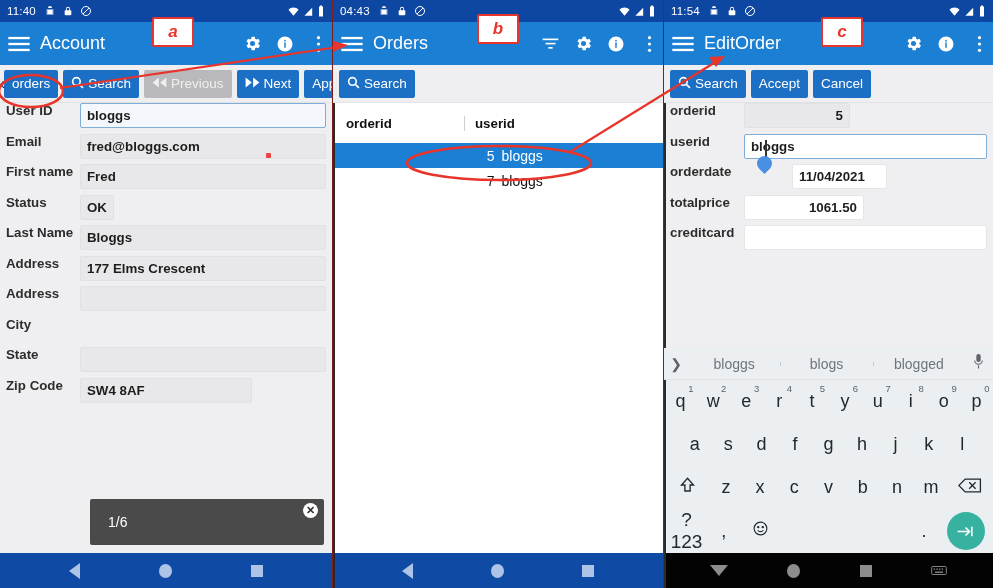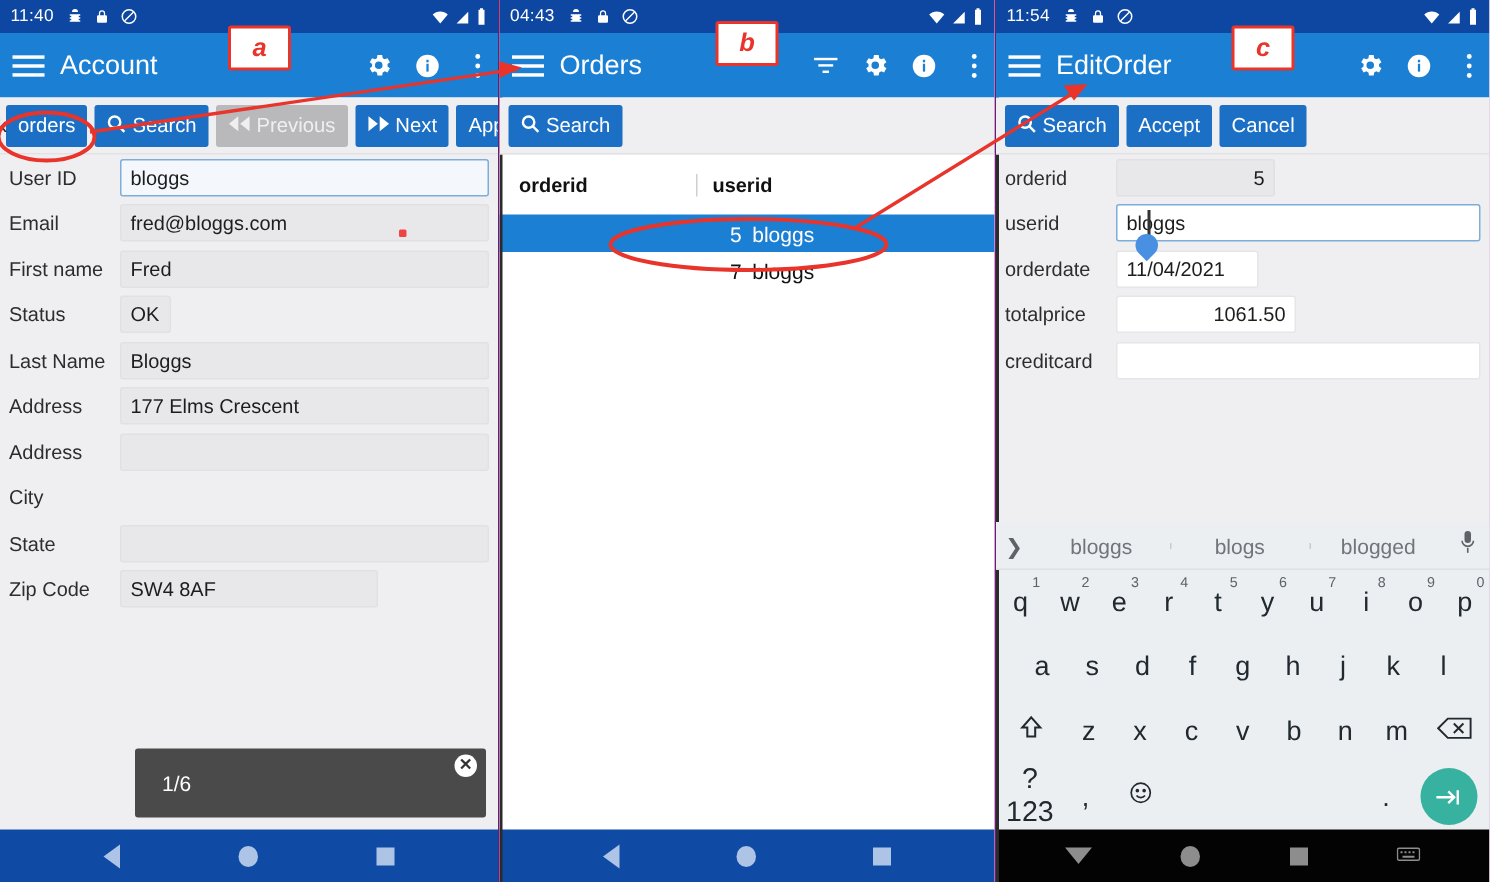--- a/index.html
+++ b/index.html
@@ -2,21 +2,21 @@
 <html><head>
 <meta charset="utf-8">
 <style>
   * { box-sizing: border-box; margin: 0; padding: 0; }
   html, body {
     width: 993px; height: 588px;
     background: #ffffff;
     font-family: "Liberation Sans", sans-serif;
     overflow: hidden;
   }
-  .stage { position: relative; width: 959px; height: 588px; background:#701a75;border-radius:15px; }
+  .stage { position: relative; width: 959px; height: 588px; background:#7f1d1d;border-radius:15px; }
 
   
   .panel {
     position: absolute; top: 0; height: 588px;
     background: #ffffff; overflow: hidden;
   }
   #panel-a { left: 0px;   width: 332px; }
   #panel-b { left: 333px; width: 330px; }
   #panel-c { left: 664px; width: 329px; }
 
@@ -55,21 +55,21 @@
     font-size: 13.5px; font-family: "Liberation Sans", sans-serif;
     padding: 5px 8px; border-radius: 2px; white-space: nowrap;
     display:flex; align-items:center; gap: 4px; cursor: pointer;
     height: 28px;
   }
   .btn.disabled { background: #b9b9bb; color: #efefef; }
   .btn .g { font-size: 13px; line-height: 1; }
 
   
   .form { background: #efeff1; padding: 0; }
-  .frow { display: flex; align-items: center; height: 30.5px; padding: 0 0 0 6px; }
+  .frow { display: flex; align-items: flex-start; height: 30.5px; padding: 0 0 0 6px; font-weight: bold; }
   .flabel {
     font-size: 13.3px; color: #2d2d2d; width: 74px; flex: 0 0 74px;
     white-space: nowrap;
   }
   .fval {
     background: #e8e8ea; border: 1px solid #e1e1e3; border-radius: 2px;
     height: 25px; display: flex; align-items: center; padding: 0 6px;
     font-size: 13.3px; color: #1d1d1d; flex: 1; margin-right: 6px;
   }
   .fval.focused { background: #f4f8fd; border: 1px solid #7fadda; }
@@ -516,21 +516,21 @@
         <span class="fval num" style="flex:0 0 106px;">5</span>
       </div>
       <div class="frow" style="position:relative;">
         <span class="flabel">userid</span>
         <span class="fval focused" style="background:#fff;">bloggs</span>
         <span style="position:absolute;left:101px;top:6px;width:1.5px;height:17px;background:#333;"></span>
         <span style="position:absolute;left:93px;top:22px;width:15px;height:15px;border-radius:50% 50% 50% 0;transform:rotate(-45deg);background:#4a90e2;"></span>
       </div>
       <div class="frow">
         <span class="flabel">orderdate</span>
-        <span class="fval white" style="flex:0 0 95px;">11/04/2021</span>
+        <span class="fval white" style="flex:0 0 95px;margin-left:48px;">11/04/2021</span>
       </div>
       <div class="frow">
         <span class="flabel">totalprice</span>
         <span class="fval white num" style="flex:0 0 120px;">1061.50</span>
       </div>
       <div class="frow">
         <span class="flabel">creditcard</span>
         <span class="fval white"></span>
       </div>
     </div>

